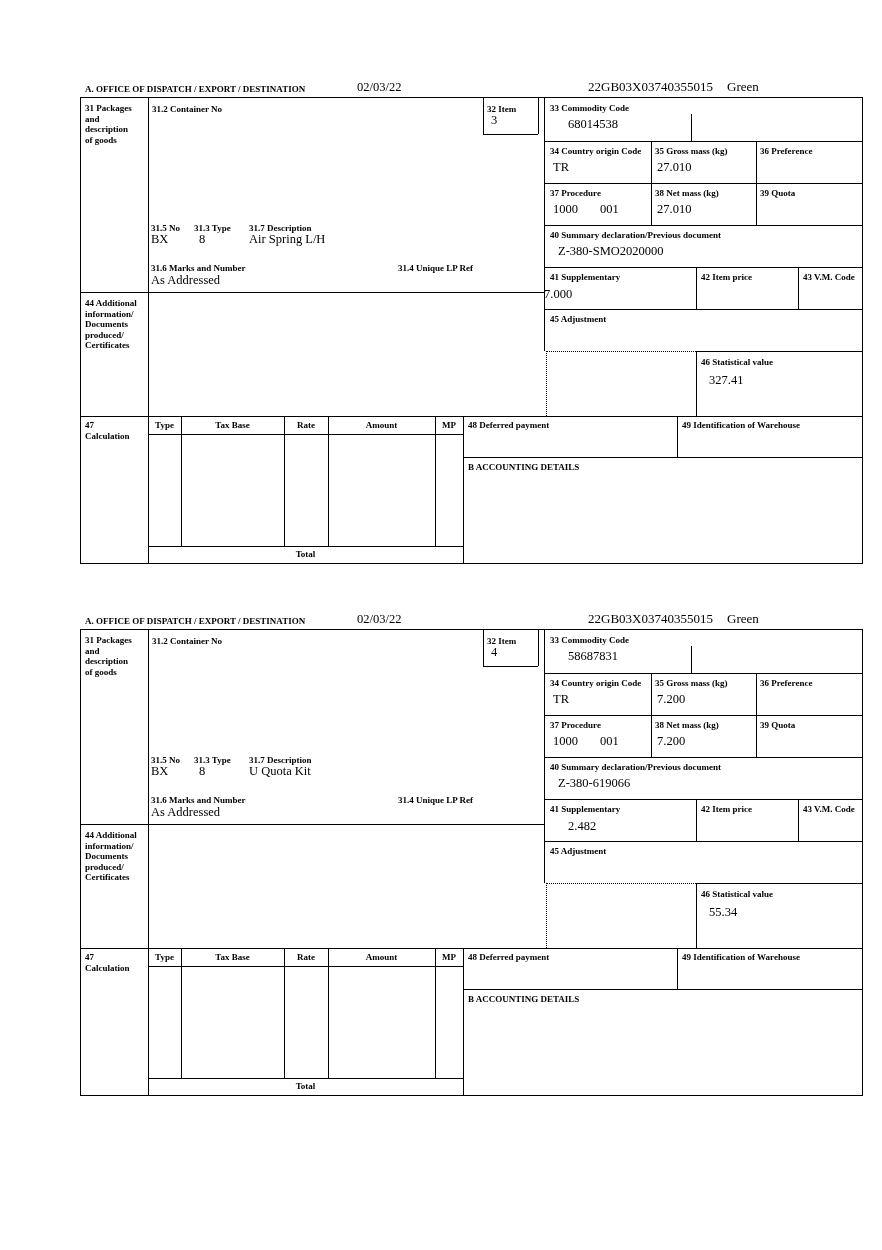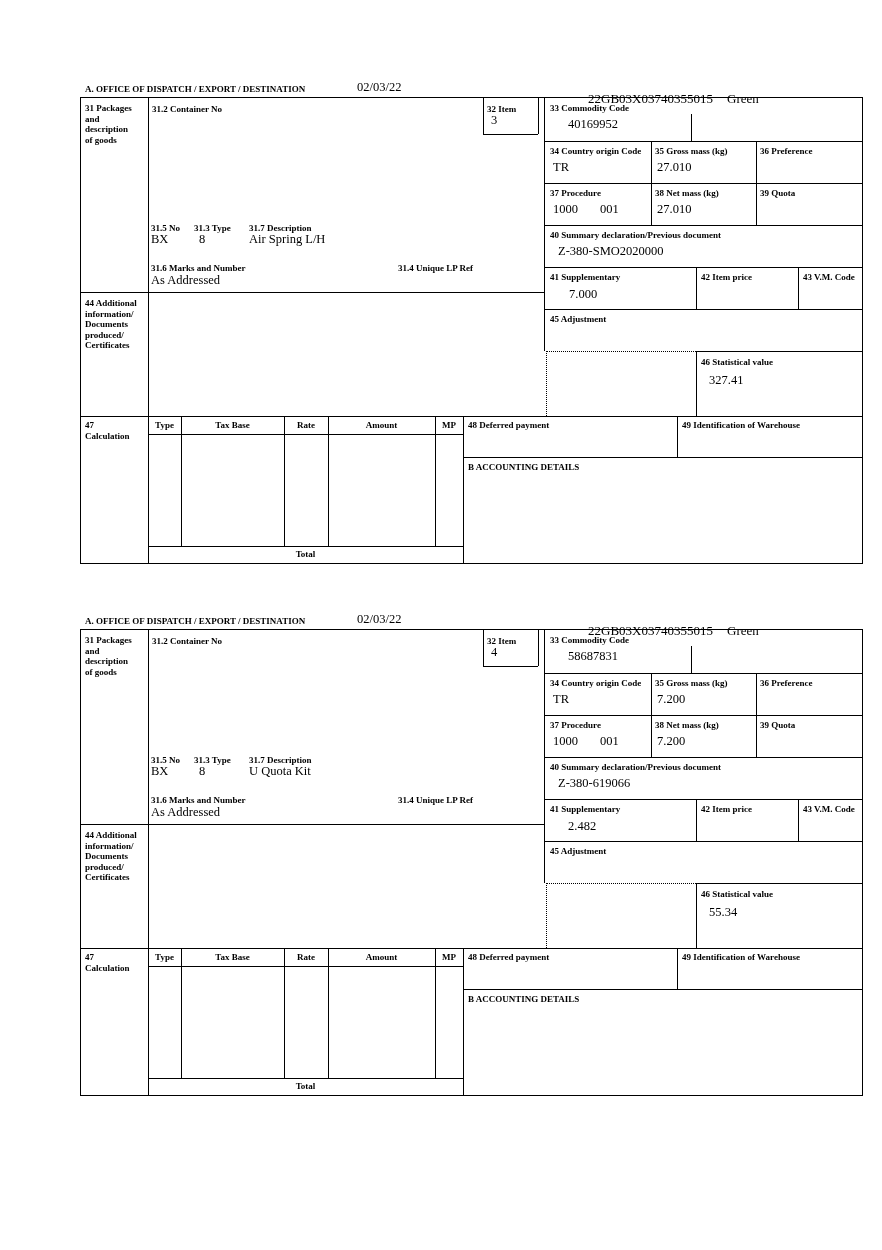--- a/index.html
+++ b/index.html
@@ -10,21 +10,21 @@
   }
   #page { position:absolute; left:0; top:0; width:882px; height:1250px; background:#ffffff; }
   .block { position:absolute; left:0; width:833px; height:500px; }
   .box {
     position:absolute; left:80px; top:17px; width:783px; height:467px;
     border:1px solid #000;
   }
   .lbl { position:absolute; font-size:9px; font-weight:bold; line-height:1.18; white-space:nowrap; }
   .wrap { white-space:normal; }
   .val { position:absolute; font-size:12.5px; line-height:1.1; white-space:nowrap; }
-  .ref { font-size:13px;margin-top:12px; }
+  .ref { font-size:13px; }
   .vl { position:absolute; width:1px; background:#000; }
   .hl { position:absolute; height:1px; background:#000; }
   .vdot { position:absolute; width:0; border-left:1px dotted #000; }
   .hdot { position:absolute; height:0; border-top:1px dotted #000; }
   .center { text-align:center; }
 </style>
 </head>
 <body>
 
 <div id="page">
@@ -70,40 +70,40 @@
 
       <div class="lbl wrap" style="left:4px;top:5px;width:52px">31 Packages and description of goods</div>
       <div class="lbl wrap" style="left:4px;top:200px;width:52px">44 Additional information/ Documents produced/ Certificates</div>
       <div class="lbl wrap" style="left:4px;top:322px;width:52px">47 Calculation</div>
 
       <span class="lbl" style="left:71px;top:6px">31.2 Container No</span>
       <span class="lbl" style="left:406px;top:6px">32 Item</span>
       <span class="val" style="left:410px;top:16px">3</span>
 
       <span class="lbl" style="left:469px;top:5px">33 Commodity Code</span>
-      <span class="val" style="left:487px;top:20px">40169952</span>
+      <span class="val" style="left:487px;top:20px">68014538</span>
 
       <span class="lbl" style="left:469px;top:48px">34 Country origin Code</span>
       <span class="val" style="left:472px;top:63px">TR</span>
       <span class="lbl" style="left:574px;top:48px">35 Gross mass (kg)</span>
       <span class="val" style="left:576px;top:63px">27.010</span>
       <span class="lbl" style="left:679px;top:48px">36 Preference</span>
 
       <span class="lbl" style="left:469px;top:90px">37 Procedure</span>
       <span class="val" style="left:472px;top:105px">1000</span>
       <span class="val" style="left:519px;top:105px">001</span>
       <span class="lbl" style="left:574px;top:90px">38 Net mass (kg)</span>
       <span class="val" style="left:576px;top:105px">27.010</span>
       <span class="lbl" style="left:679px;top:90px">39 Quota</span>
 
       <span class="lbl" style="left:469px;top:132px">40 Summary declaration/Previous document</span>
       <span class="val" style="left:477px;top:147px">Z-380-SMO2020000</span>
 
       <span class="lbl" style="left:469px;top:174px">41 Supplementary</span>
-      <span class="val" style="left:488px;top:190px">7.000</span>
+      <span class="val" style="left:463px;top:190px">7.000</span>
       <span class="lbl" style="left:620px;top:174px">42 Item price</span>
       <span class="lbl" style="left:722px;top:174px">43 V.M. Code</span>
 
       <span class="lbl" style="left:469px;top:216px">45 Adjustment</span>
 
       <span class="lbl" style="left:620px;top:259px">46 Statistical value</span>
       <span class="val" style="left:628px;top:276px">327.41</span>
 
       <span class="lbl" style="left:70px;top:125px">31.5 No</span>
       <span class="lbl" style="left:113px;top:125px">31.3 Type</span>

